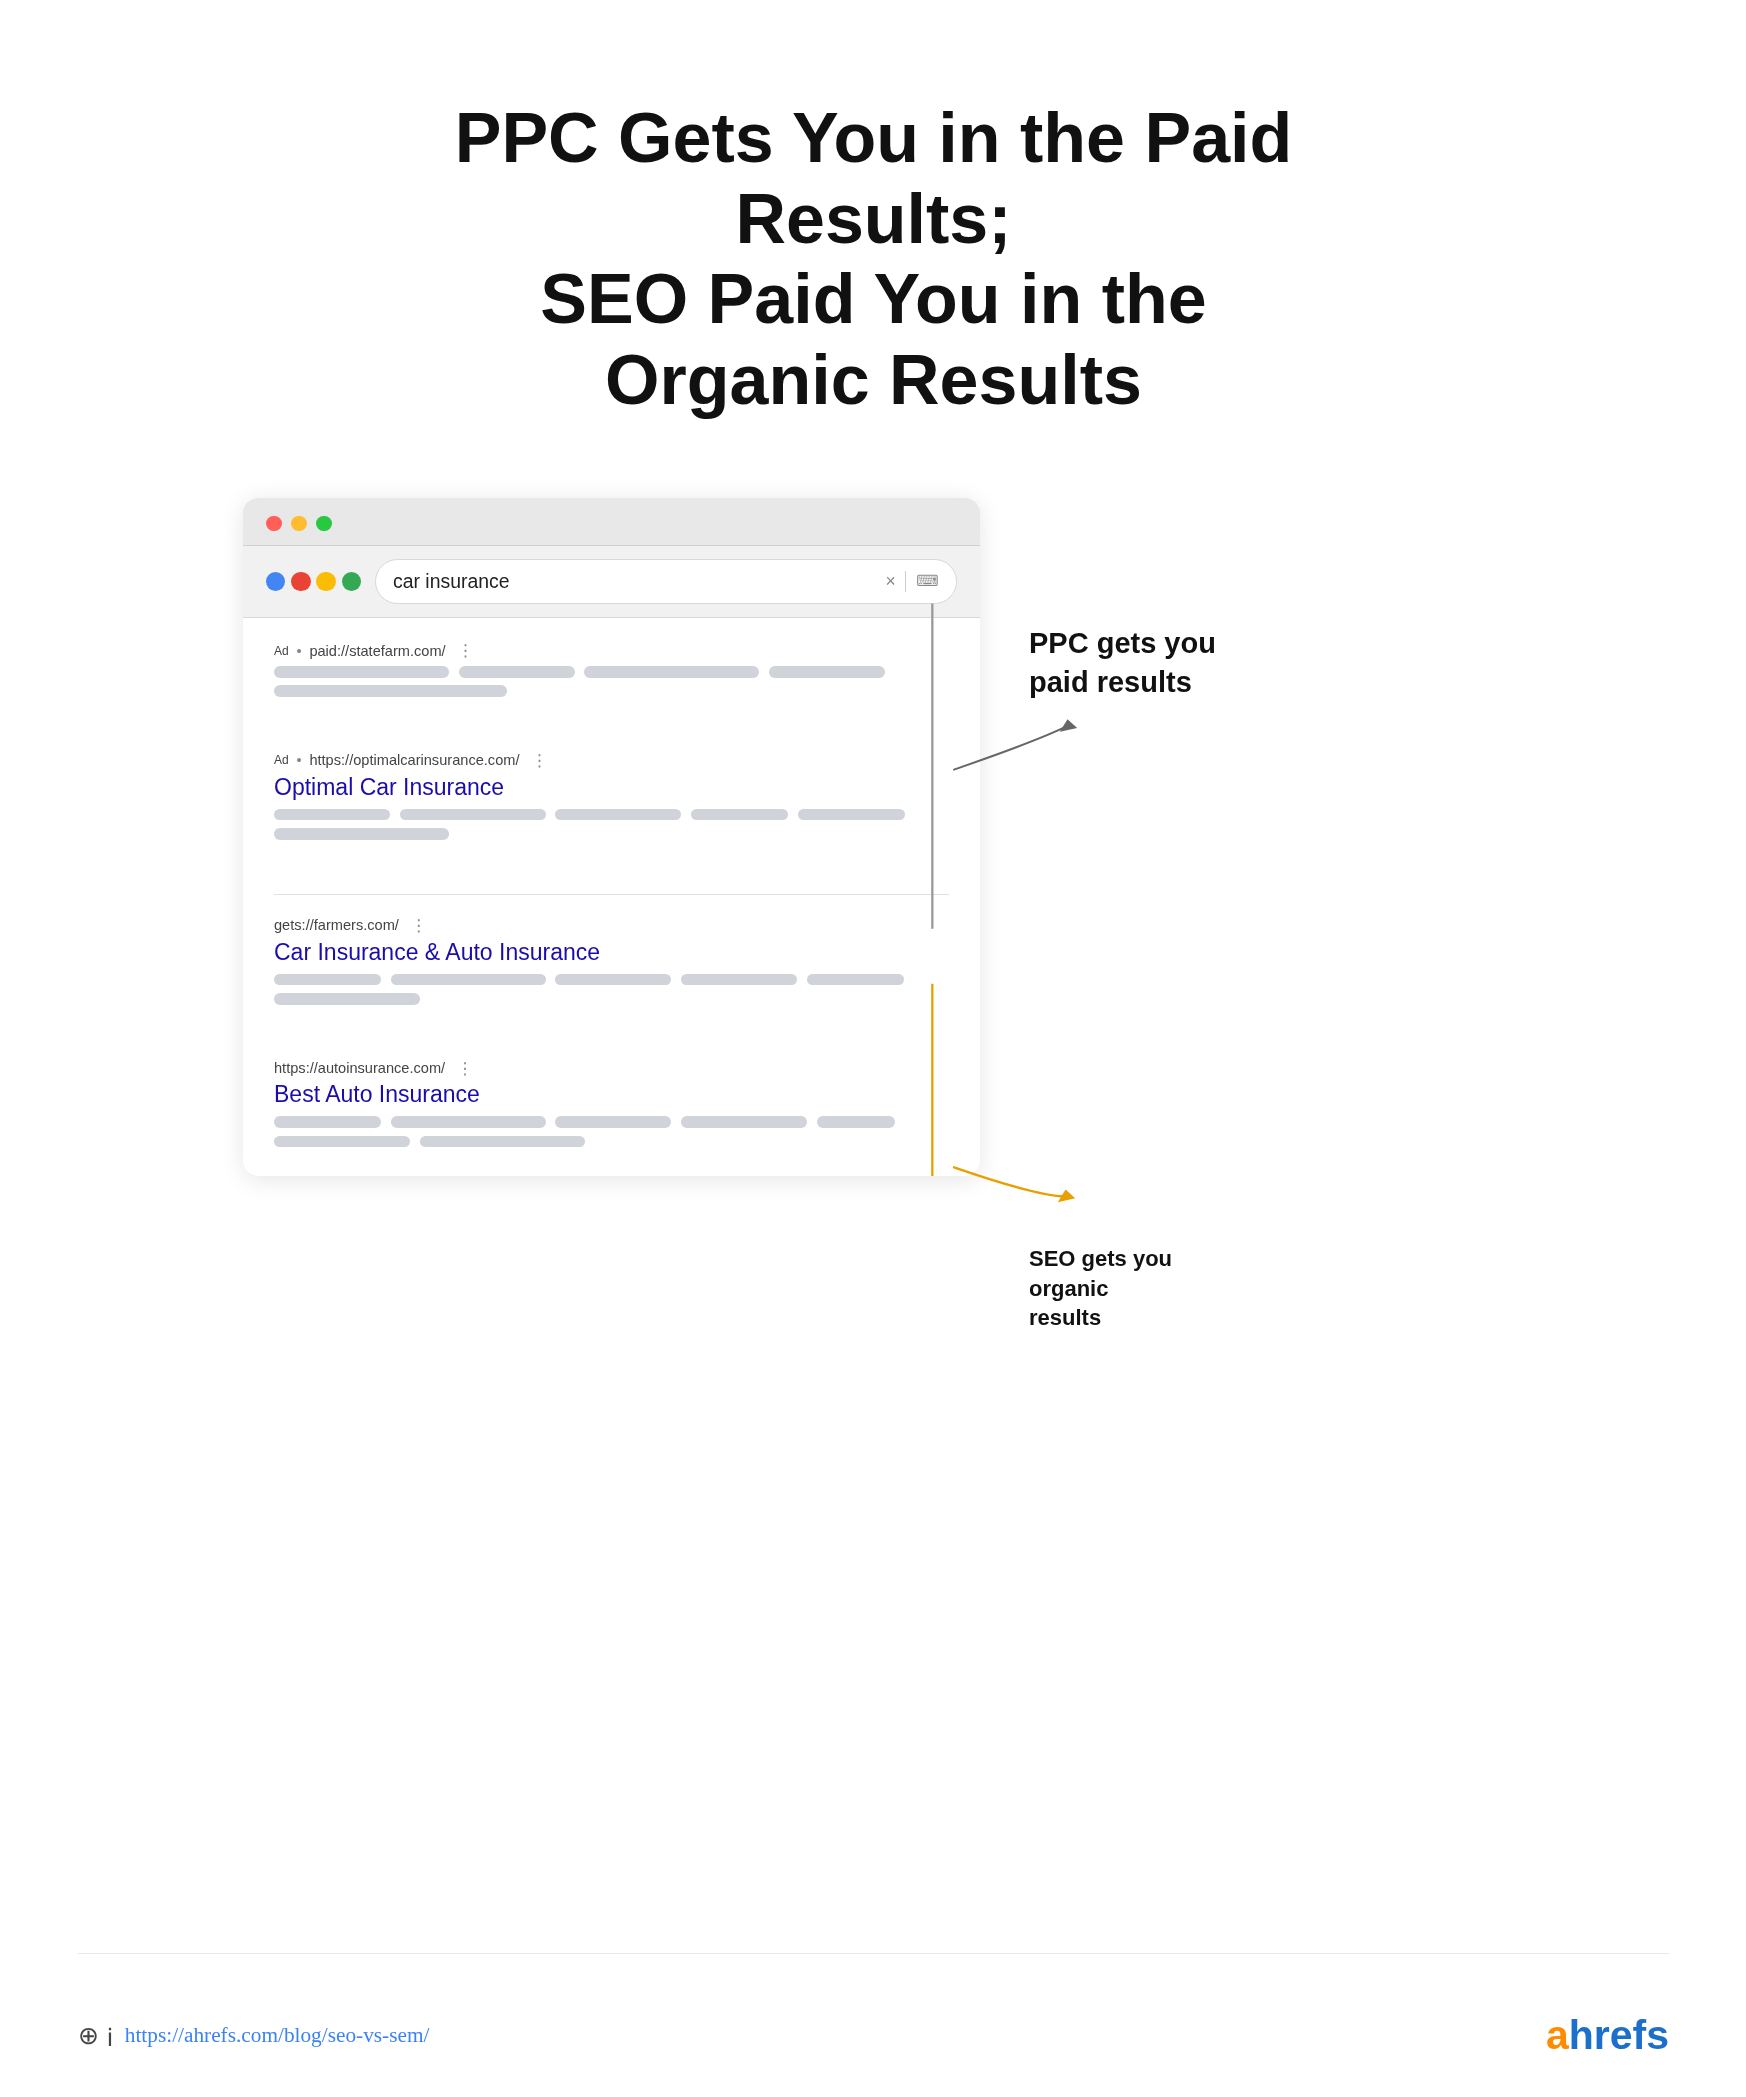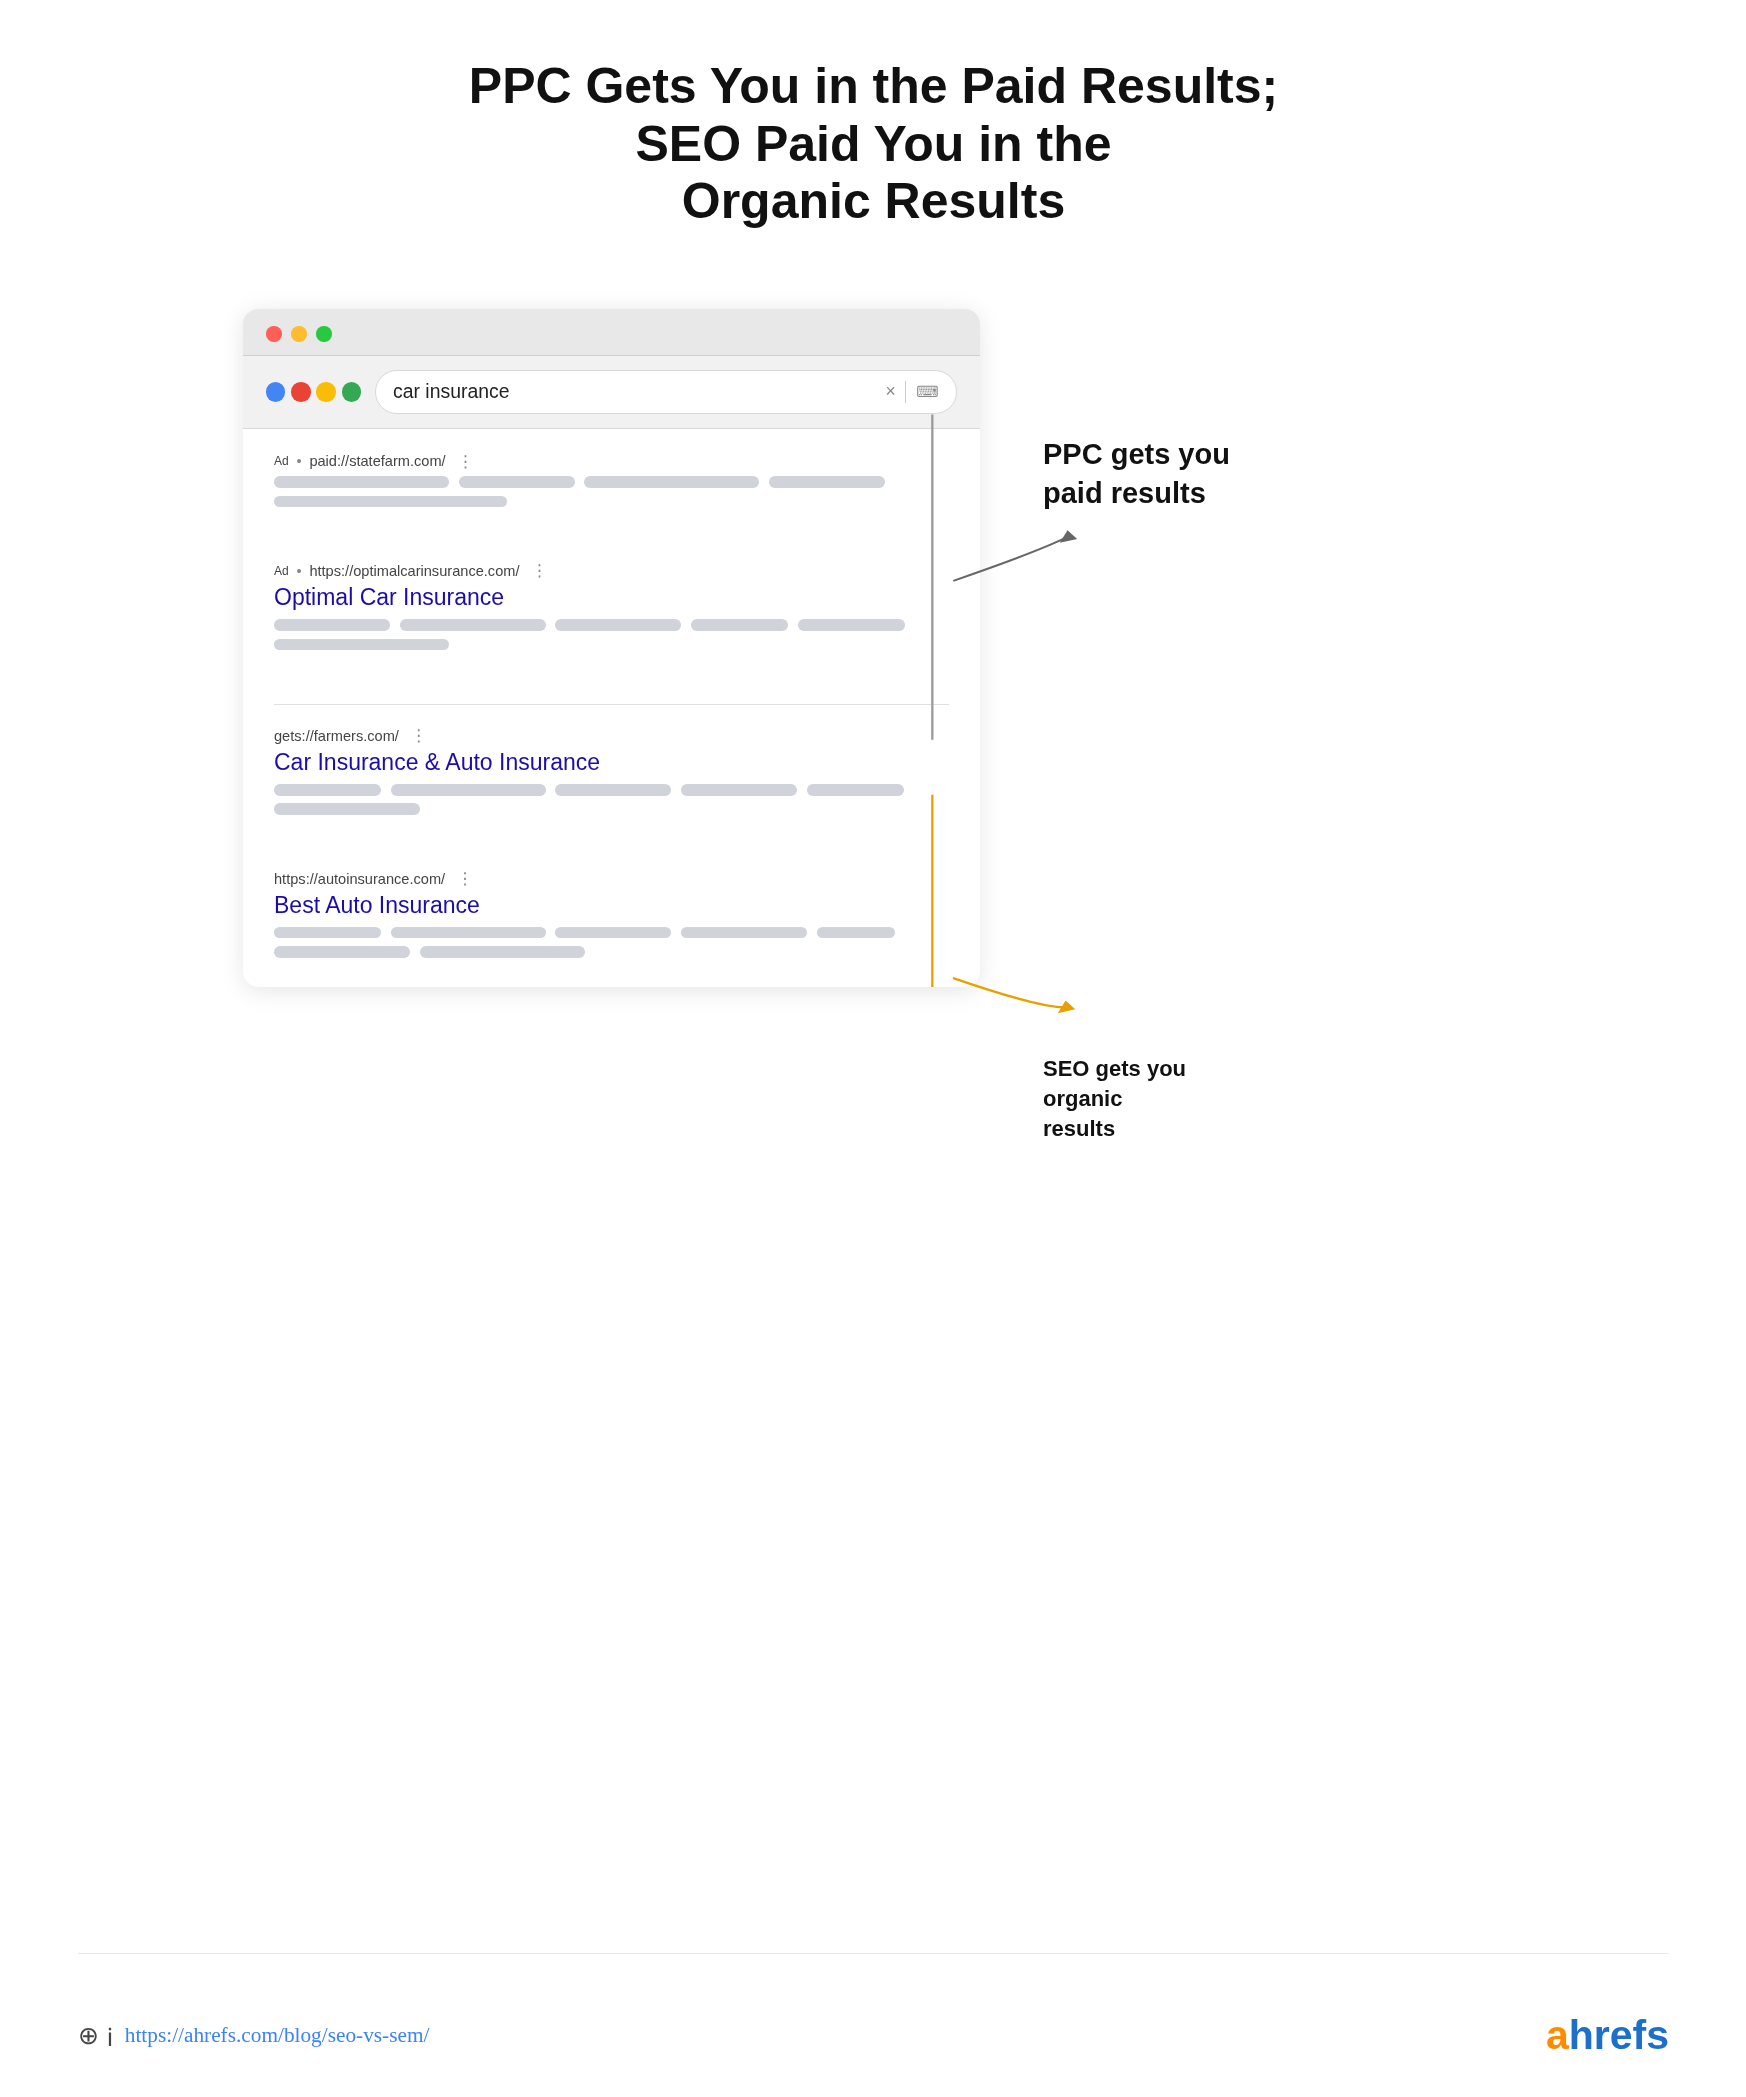--- a/index.html
+++ b/index.html
@@ -8,27 +8,28 @@
       min-height: 2098px;
       background: #ffffff;
       font-family: -apple-system, BlinkMacSystemFont, 'Segoe UI', Arial, sans-serif;
       display: flex;
       flex-direction: column;
       align-items: center;
       padding: 58px 78px 39px;
     }
 
     .page-title {
-      font-size: 50px;
+      font-size: 70px;
       font-weight: 900;
       color: #111111;
       text-align: center;
       line-height: 1.15;
       max-width: 1067px;
       margin-bottom: 78px;
+      margin-top: 40px;
     }
 
     .browser-container {
       width: 757px;
       background: #f1f1f1;
       border-radius: 15.5px;
       overflow: hidden;
       box-shadow: 0 3.9px 23px rgba(0,0,0,0.10);
       position: relative;
     }
@@ -215,21 +216,21 @@
   </style>
 </head>
 <body>
 
 <h1 class="page-title">
   <span>PPC Gets You in the Paid Results;</span><br>
   <span>SEO Paid You in the</span><br>
   <span>Organic Results</span>
 </h1>
 
-<div style="position: relative; width: 1261px; display: flex; align-items: flex-start; gap: 14px;">
+<div style="position: relative; width: 1261px; display: flex; align-items: flex-start; gap: 0;">
 
   <div class="browser-container browser-wrapper" style="width: 737px; flex-shrink: 0;">
 
     <div class="browser-titlebar">
       <div class="traffic-light tl-red"></div>
       <div class="traffic-light tl-yellow"></div>
       <div class="traffic-light tl-green"></div>
     </div>
 
     <div class="browser-search-bar">

